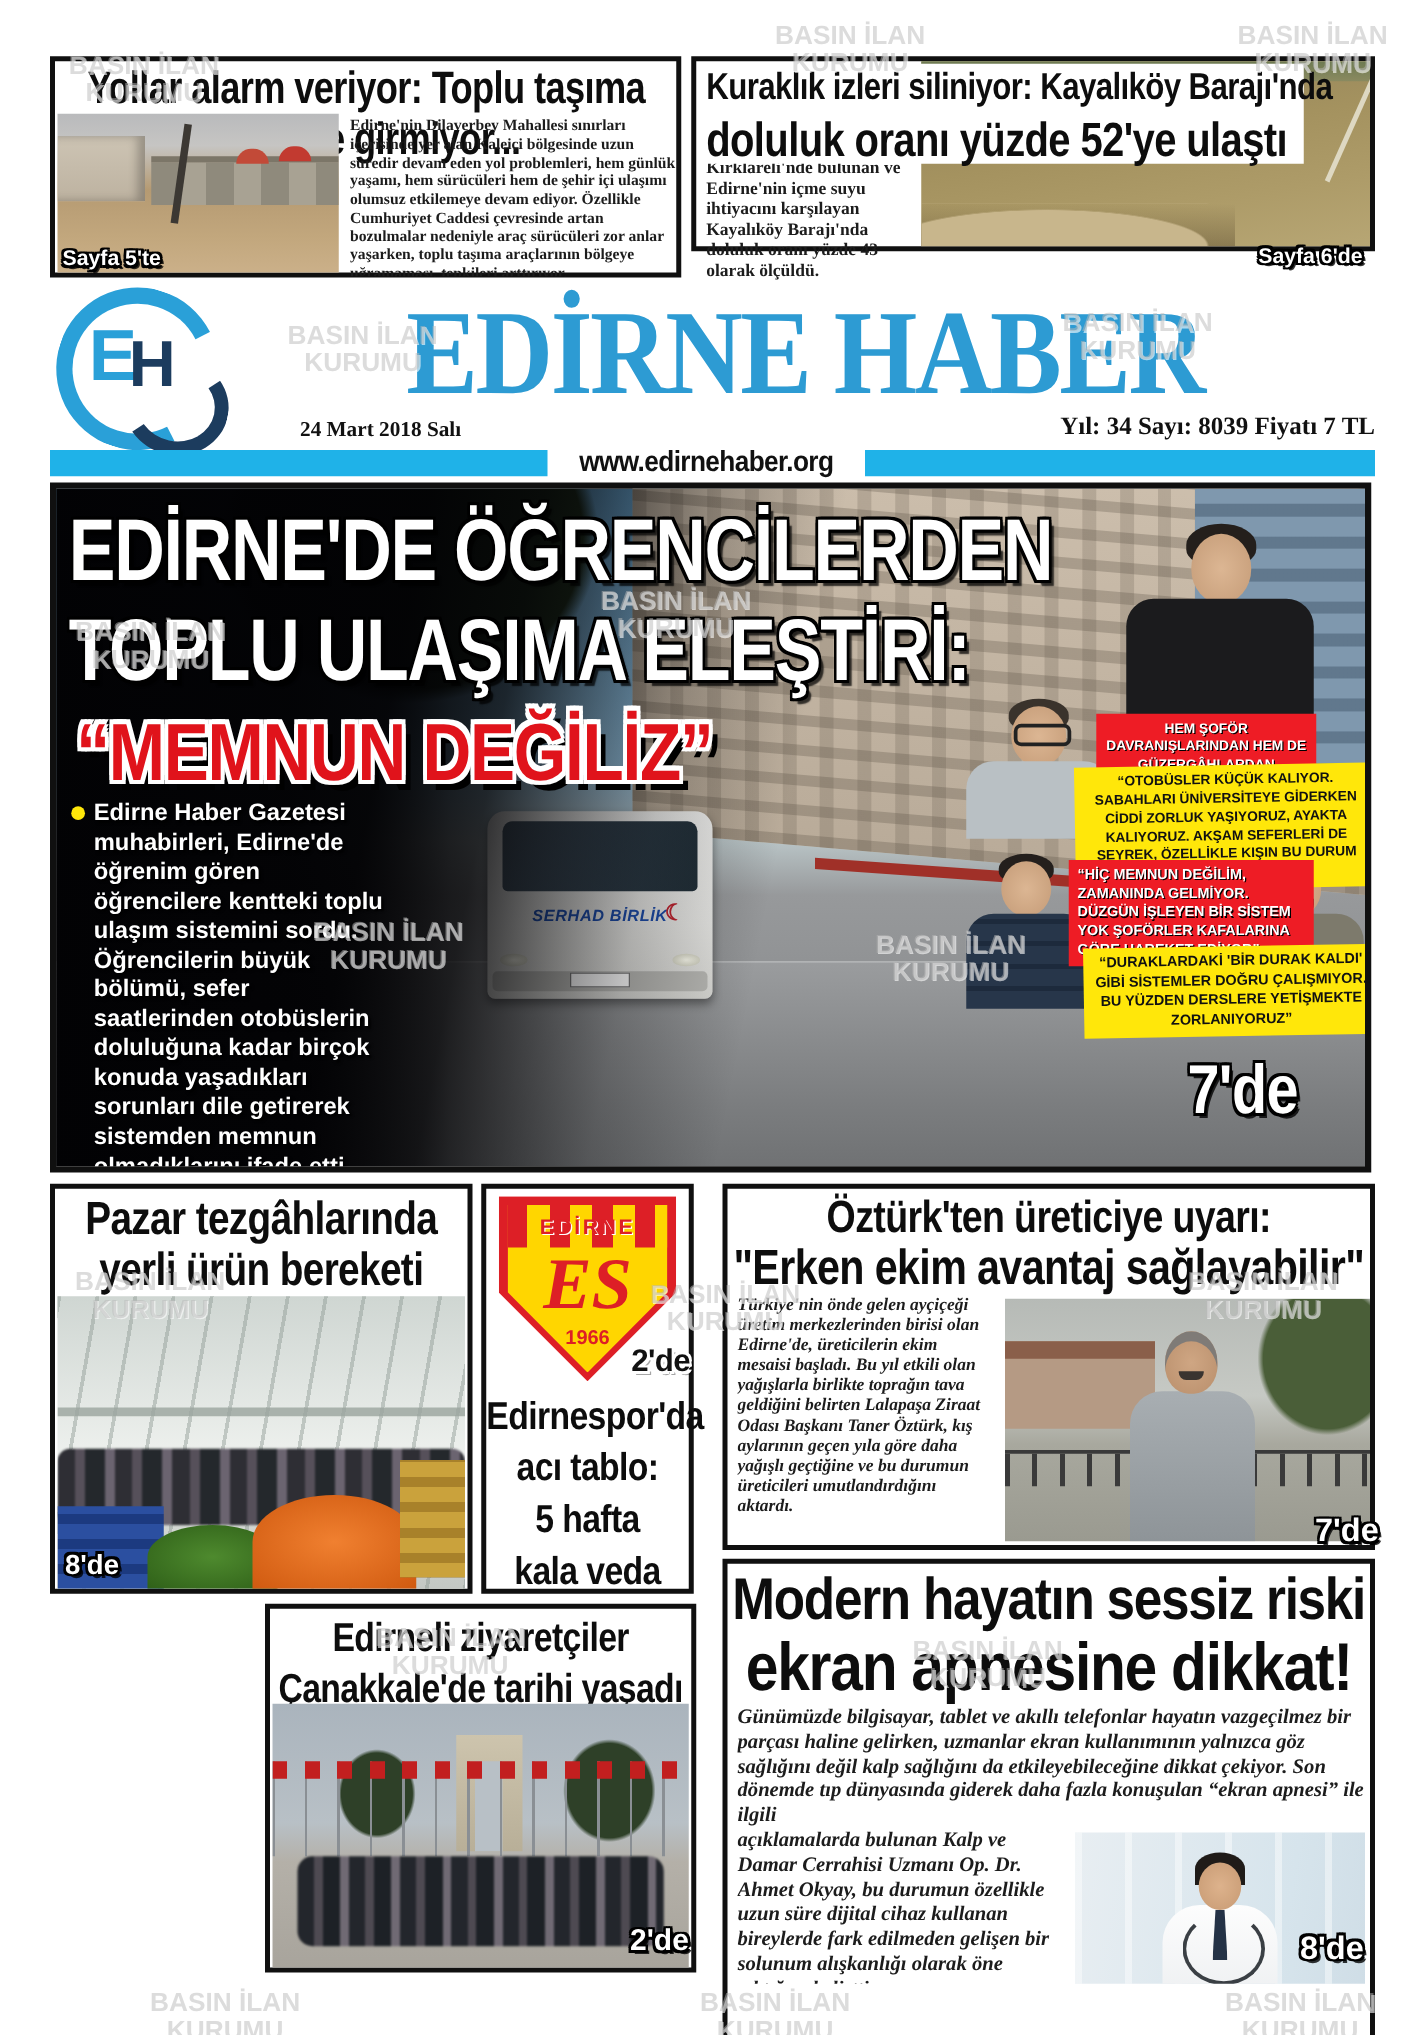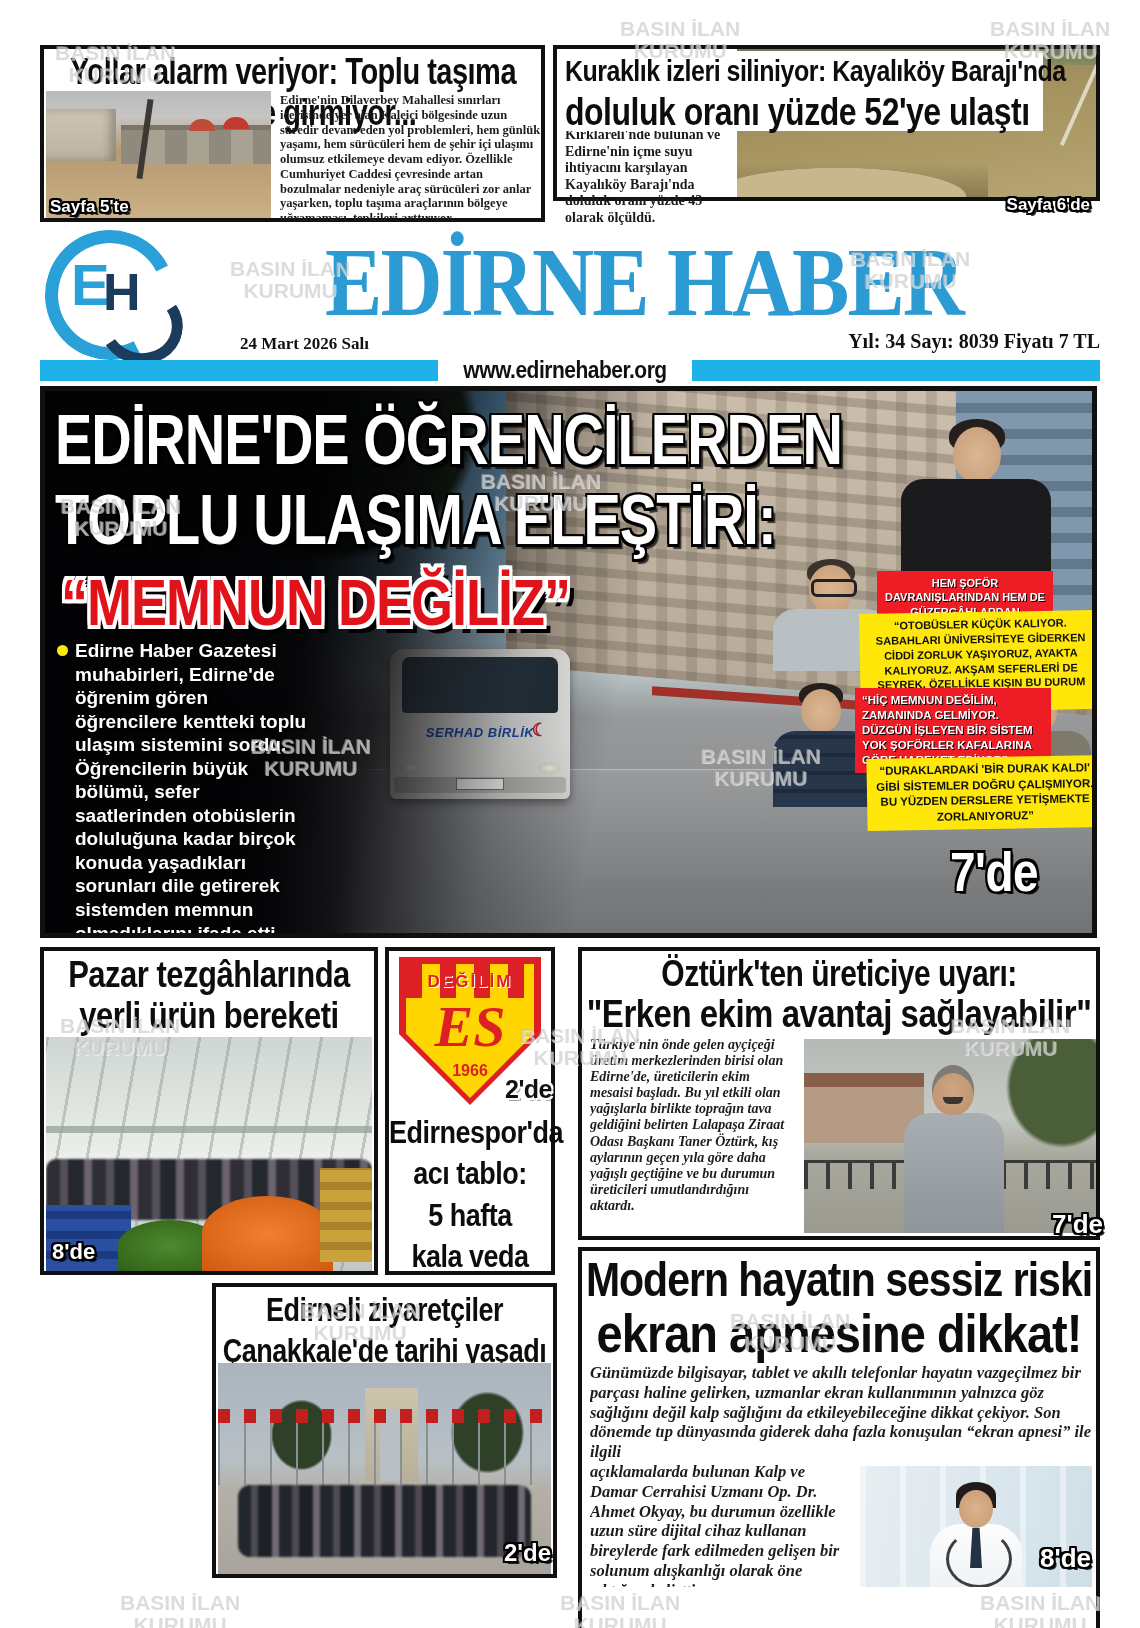--- a/index.html
+++ b/index.html
@@ -290,21 +290,21 @@
   </section>
 
   <header>
     <div id="mh-logo" class="abs">
       <div id="mh-ring"></div>
       <div id="mh-swoosh"></div>
       <span id="mh-e">E</span>
       <span id="mh-h">H</span>
     </div>
     <h1 id="mh-title" class="abs" style="margin:0">EDİRNE HABER</h1>
-    <div id="mh-date" class="abs">24 Mart 2026 Salı</div>
+    <div id="mh-date" class="abs">24 Mart 2018 Salı</div>
     <div id="mh-issue" class="abs">Yıl: 34   Sayı: 8039  Fiyatı 7 TL</div>
     <div class="cyanbar" style="left:40px;top:360px;width:398px;"></div>
     <div id="mh-url" class="abs cond">www.edirnehaber.org</div>
     <div class="cyanbar" style="left:692px;top:360px;width:408px;"></div>
   </header>
 
   <section class="box" id="main-box">
     <div class="mp-trees"></div>
     <div class="mp-bldg"></div>
     <div class="mp-bldg-blue"></div>
@@ -376,21 +376,21 @@
       <div class="mk-orange"></div>
       <div class="mk-yellow"></div>
     </div>
     <span id="mk-ref" class="pageref">8'de</span>
   </section>
 
   <section class="box" id="sp-box">
     <div id="crest">
       <div id="crest-in">
         <div id="crest-stripes"></div>
-        <div id="crest-name">DEĞİLİM</div>
+        <div id="crest-name">EDİRNE</div>
         <div id="crest-mono">ES</div>
         <div id="crest-year">1966</div>
       </div>
     </div>
     <span id="sp-ref" class="pageref cond">2'de</span>
     <h2 id="sp-head" class="cond" style="margin:0">Edirnespor'da
 acı tablo:
 5 hafta
 kala veda</h2>
   </section>

